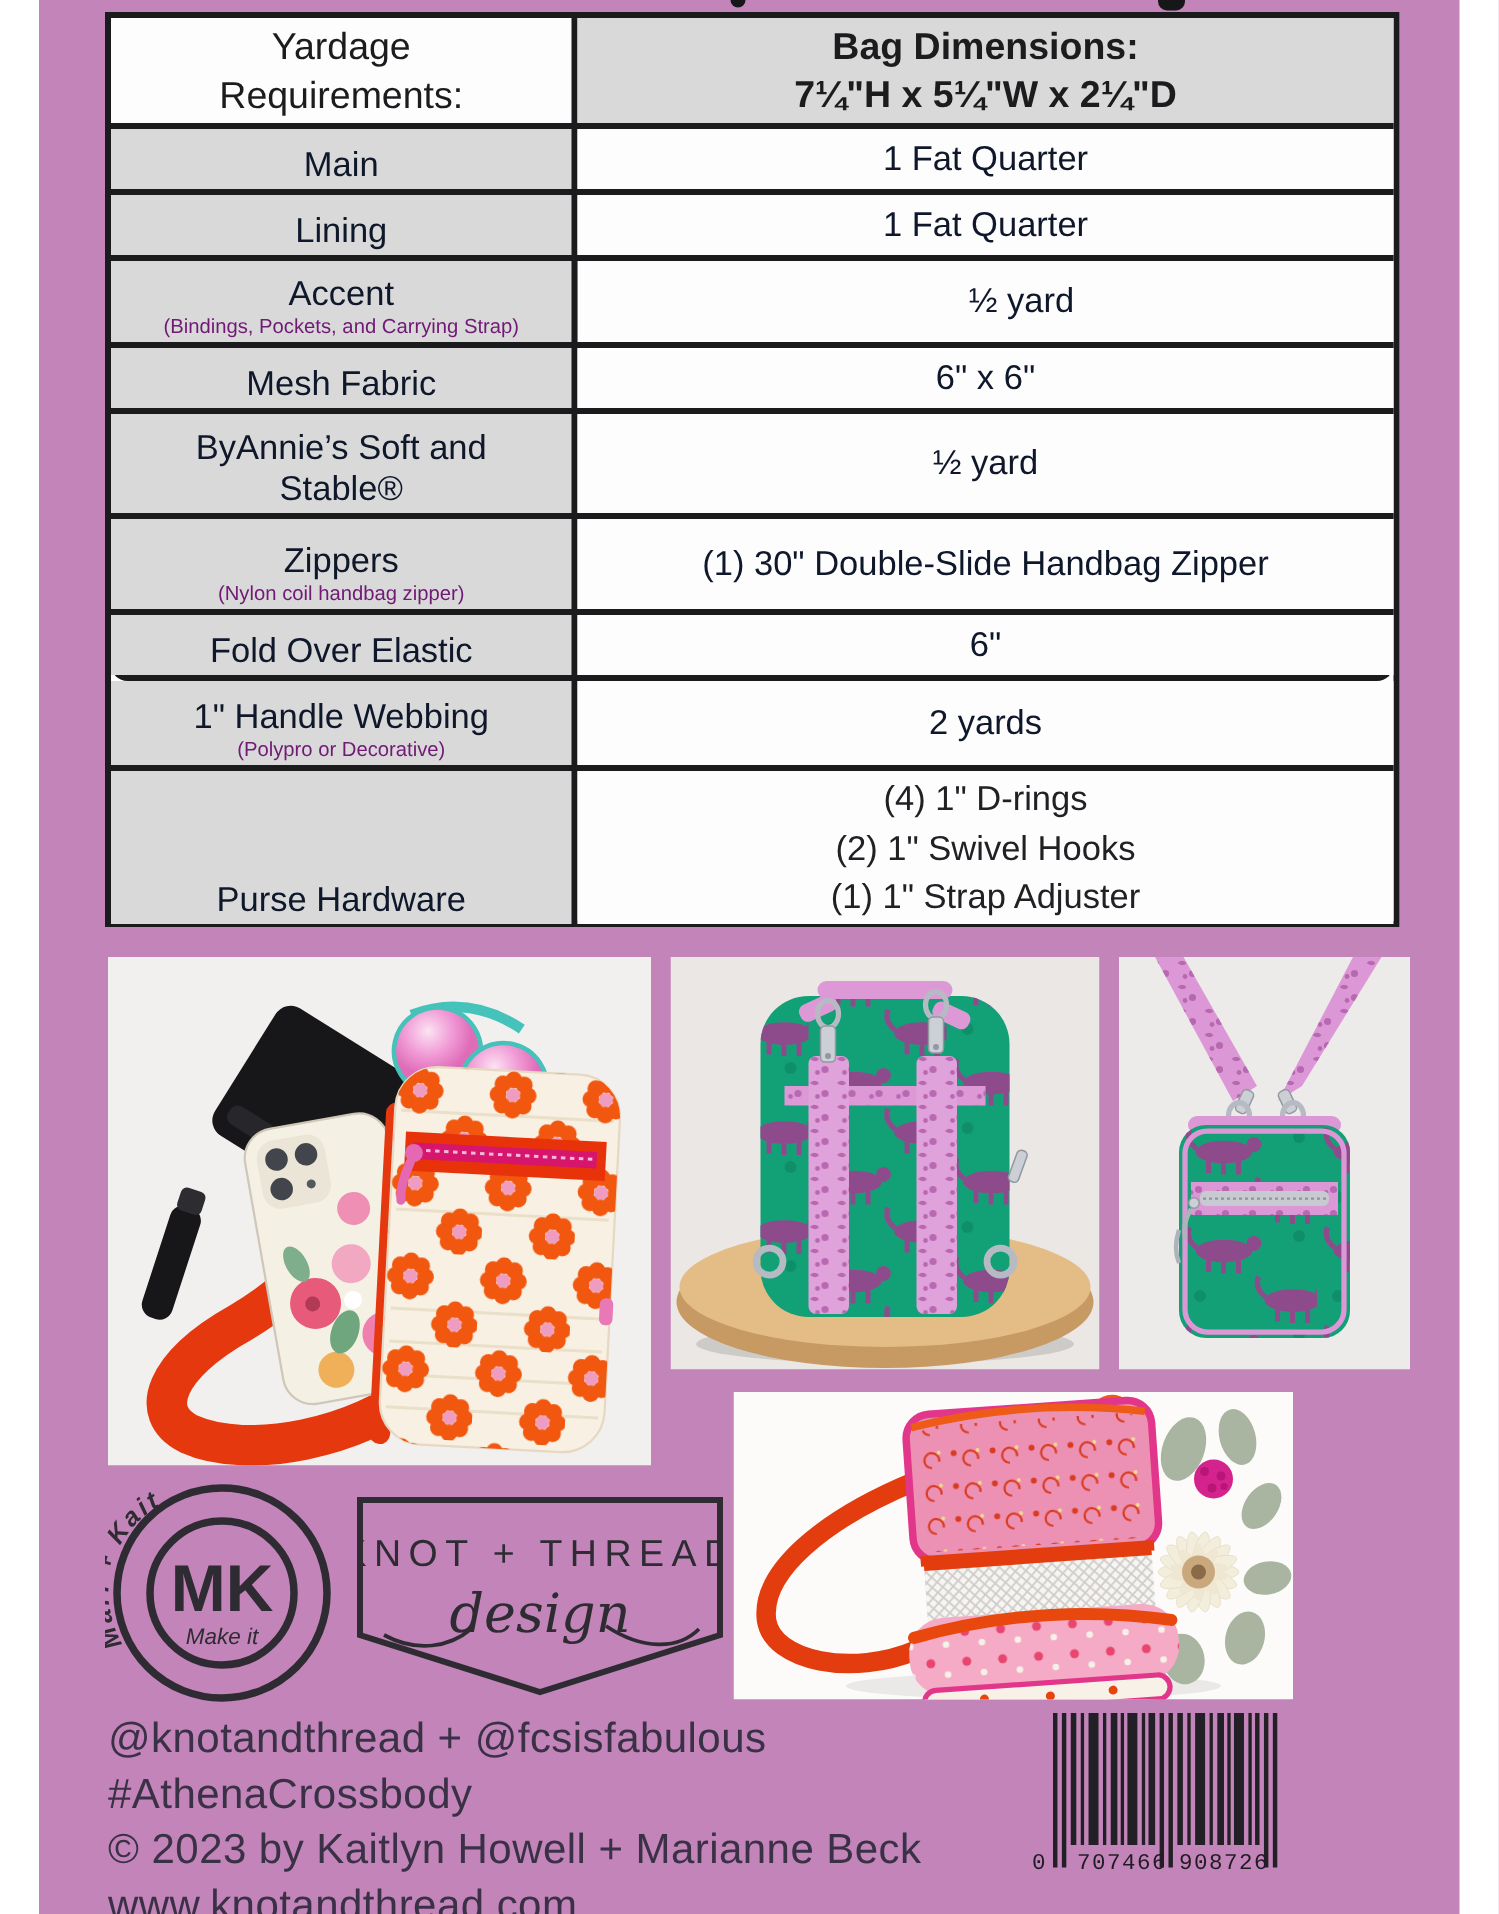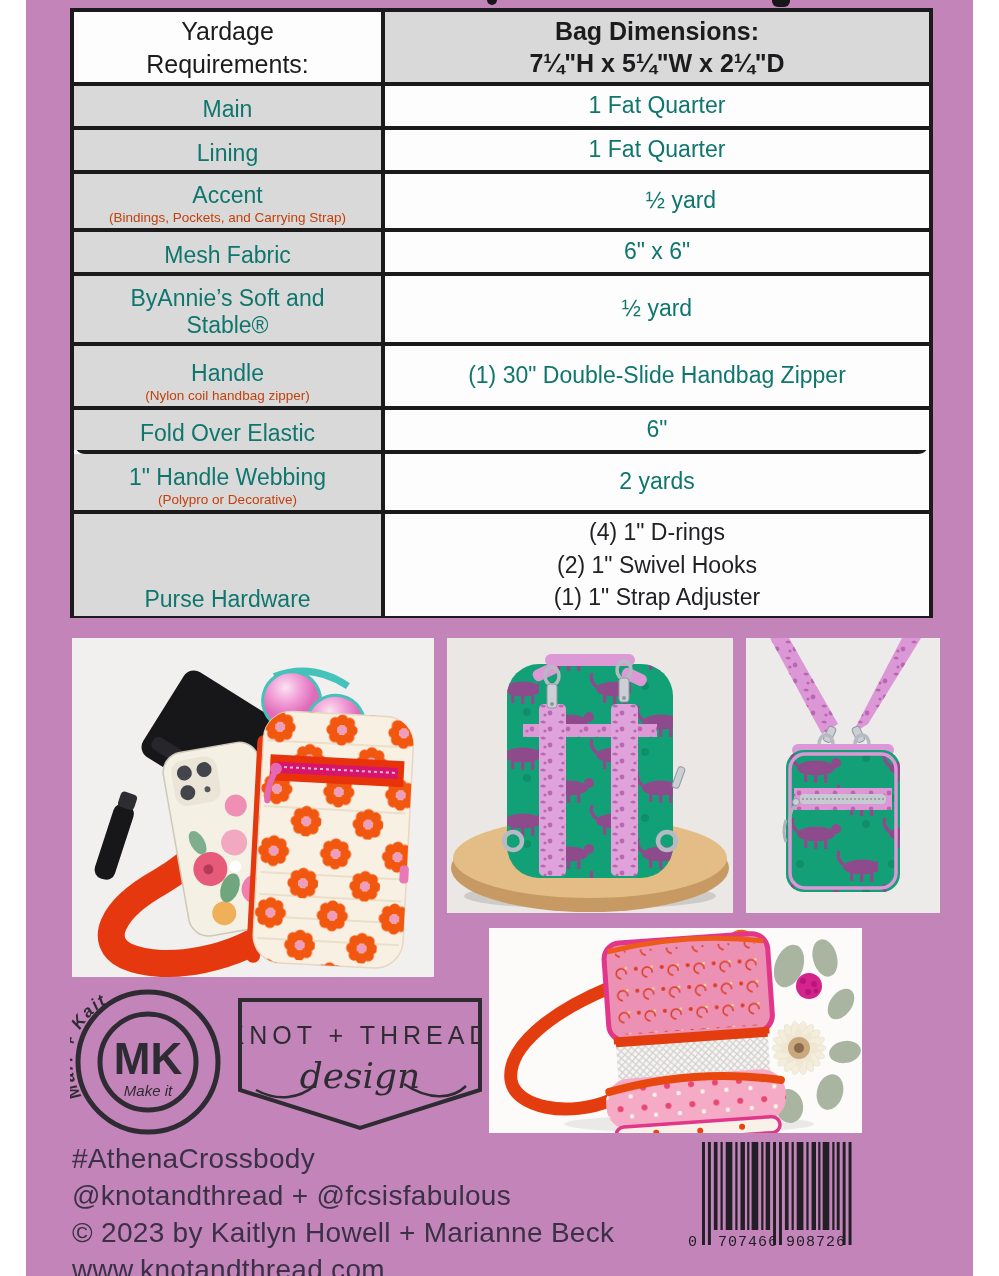--- a/index.html
+++ b/index.html
@@ -10,23 +10,23 @@
   .ytable{position:absolute;left:70px;top:8px;width:863px;border:4px solid #1b1b1d;
           background:#fdfdfd;box-sizing:border-box;}
   .trow{display:grid;grid-template-columns:311px 1fr;border-bottom:4px solid #1b1b1d;box-sizing:border-box;}
   .trow:last-child{border-bottom:none;}
   .cell{display:flex;flex-direction:column;justify-content:center;align-items:center;
         text-align:center;box-sizing:border-box;padding:2px 8px;}
   .cell.lft{background:#d9d9d9;border-right:4px solid #1b1b1d;justify-content:flex-end;}
   .cell.rgt{background:#fdfdfd;}
   .trow.thead .lft{background:#fdfdfd;}
   .trow.thead .rgt{background:#d9d9d9;}
-  .item,.value{font-size:23px;color:#0f766e;line-height:1.2;}
+  .item,.value{font-size:23px;color:#0f172a;line-height:1.2;}
   .cell.lft .item{max-width:262px;}
-  .note{font-size:13.5px;color:#c2410c;line-height:1.15;margin-top:1px;}
+  .note{font-size:13.5px;color:#701a75;line-height:1.15;margin-top:1px;}
   .htitle{font-size:25px;color:#1c1c1f;line-height:1.3;}
   .hbold{font-weight:bold;}
   .vline{font-size:23px;color:#212125;line-height:1.42;}
   
   .photo{position:absolute;display:block;}
   
   .logo{position:absolute;}
   
   .footer{position:absolute;left:72px;top:1140px;color:#3b3147;font-size:28px;line-height:37px;letter-spacing:.3px;}
   
@@ -101,21 +101,21 @@
       <div class="cell lft">
           <span class="item">ByAnnie’s Soft and Stable®</span>
         </div>
       <div class="cell rgt">
           <span class="value">½ yard</span>
         </div>
     </div>
 
     <div class="trow" style="height:64px;">
       <div class="cell lft">
-        <span class="item">Handle</span>
+        <span class="item">Zippers</span>
         <span class="note">(Nylon coil handbag zipper)</span>
       </div>
       <div class="cell rgt">
           <span class="value">(1) 30" Double-Slide Handbag Zipper</span>
         </div>
     </div>
 
     <div class="trow" style="height:44px;border-radius:11px;">
       <div class="cell lft">
           <span class="item">Fold Over Elastic</span>
@@ -425,22 +425,22 @@
 
   <svg class="logo" style="left:238px;top:998px;" width="244" height="134" viewBox="0 0 244 134">
     <polygon points="2,2 242,2 242,92 122,130 2,92" fill="none" stroke="#2e2b33" stroke-width="4"></polygon>
     <text x="122" y="46" text-anchor="middle" font-size="25" letter-spacing="5" fill="#2e2b33" font-family="Liberation Sans, sans-serif">KNOT + THREAD</text>
     <text x="122" y="90" text-anchor="middle" font-size="36" font-style="italic" fill="#2e2b33" font-family="DejaVu Serif, serif">design</text>
     <path d="M18,92 C40,104 62,100 76,88" stroke="#2e2b33" stroke-width="2.5" fill="none"></path>
     <path d="M166,86 C190,102 214,102 228,88" stroke="#2e2b33" stroke-width="2.5" fill="none"></path>
   </svg>
 
   <div class="footer">
+    <div>@knotandthread + @fcsisfabulous</div>
     <div>#AthenaCrossbody</div>
-    <div>@knotandthread + @fcsisfabulous</div>
     <div>© 2023 by Kaitlyn Howell + Marianne Beck</div>
     <div>www.knotandthread.com</div>
   </div>
 
   <div class="barcode">
     <svg width="151" height="112" viewBox="0 0 204 112" preserveAspectRatio="none">
       <g id="bc-bars" fill="#231f26">
           <rect x="0" y="0" width="4" height="103"></rect>
           <rect x="8" y="0" width="4" height="103"></rect>
           <rect x="16" y="0" width="5" height="88"></rect>

